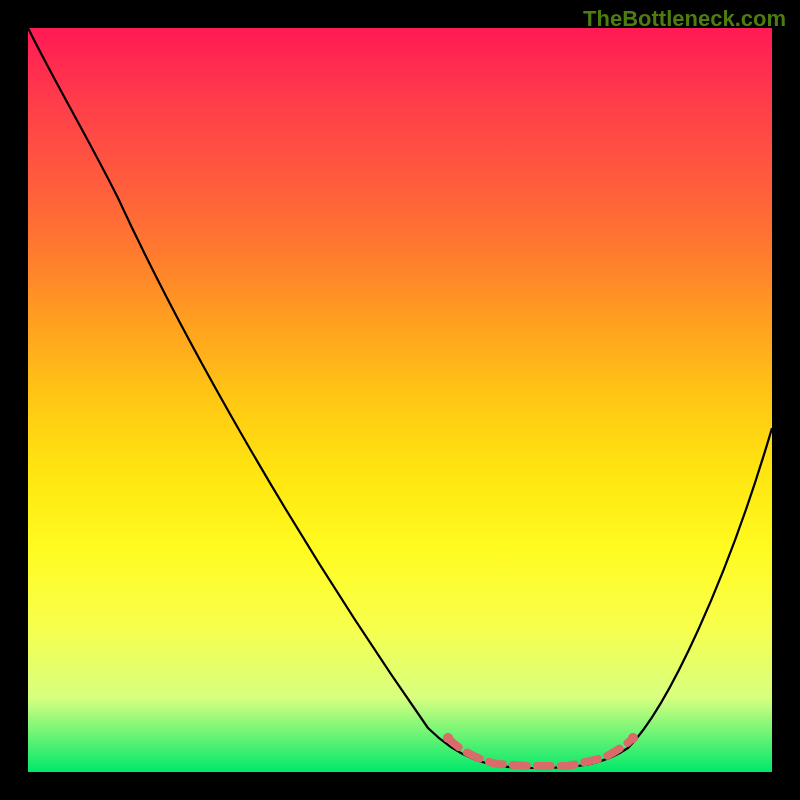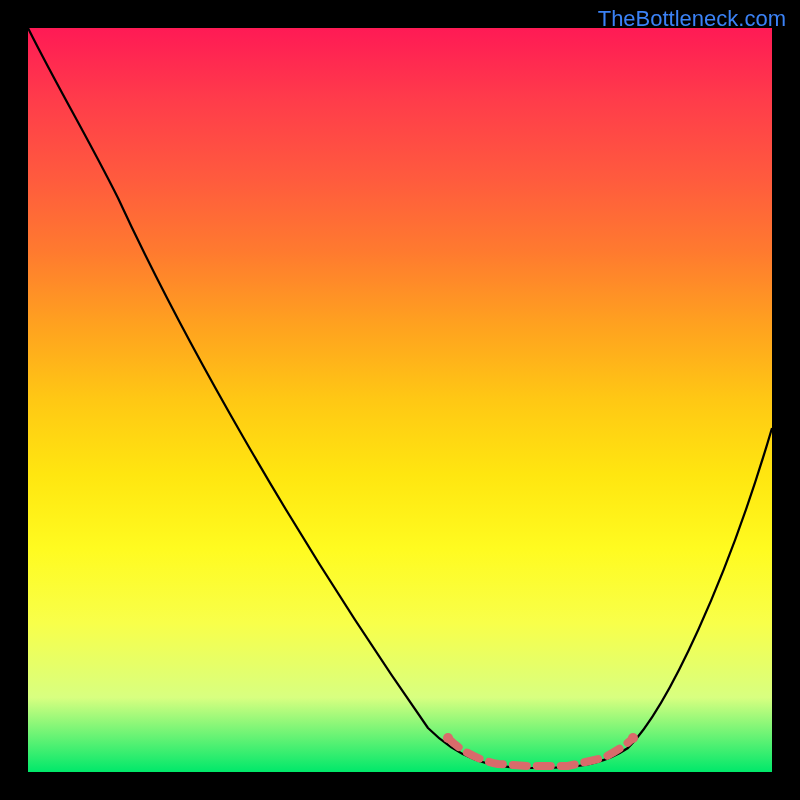--- a/index.html
+++ b/index.html
@@ -8,23 +8,23 @@
     width: 800px;
     height: 800px;
     background: #000;
     position: relative;
     font-family: Arial, sans-serif;
   }
   .watermark {
     position: absolute;
     top: 6px;
     right: 14px;
-    color: #3b82f6;
+    color: #4d7c0f;
     font-size: 22px;
-    font-weight: 400;
+    font-weight: 700;
     z-index: 10;
   }
   .plot-area {
     position: absolute;
     left: 28px;
     top: 28px;
     width: 744px;
     height: 744px;
     overflow: hidden;
   }

